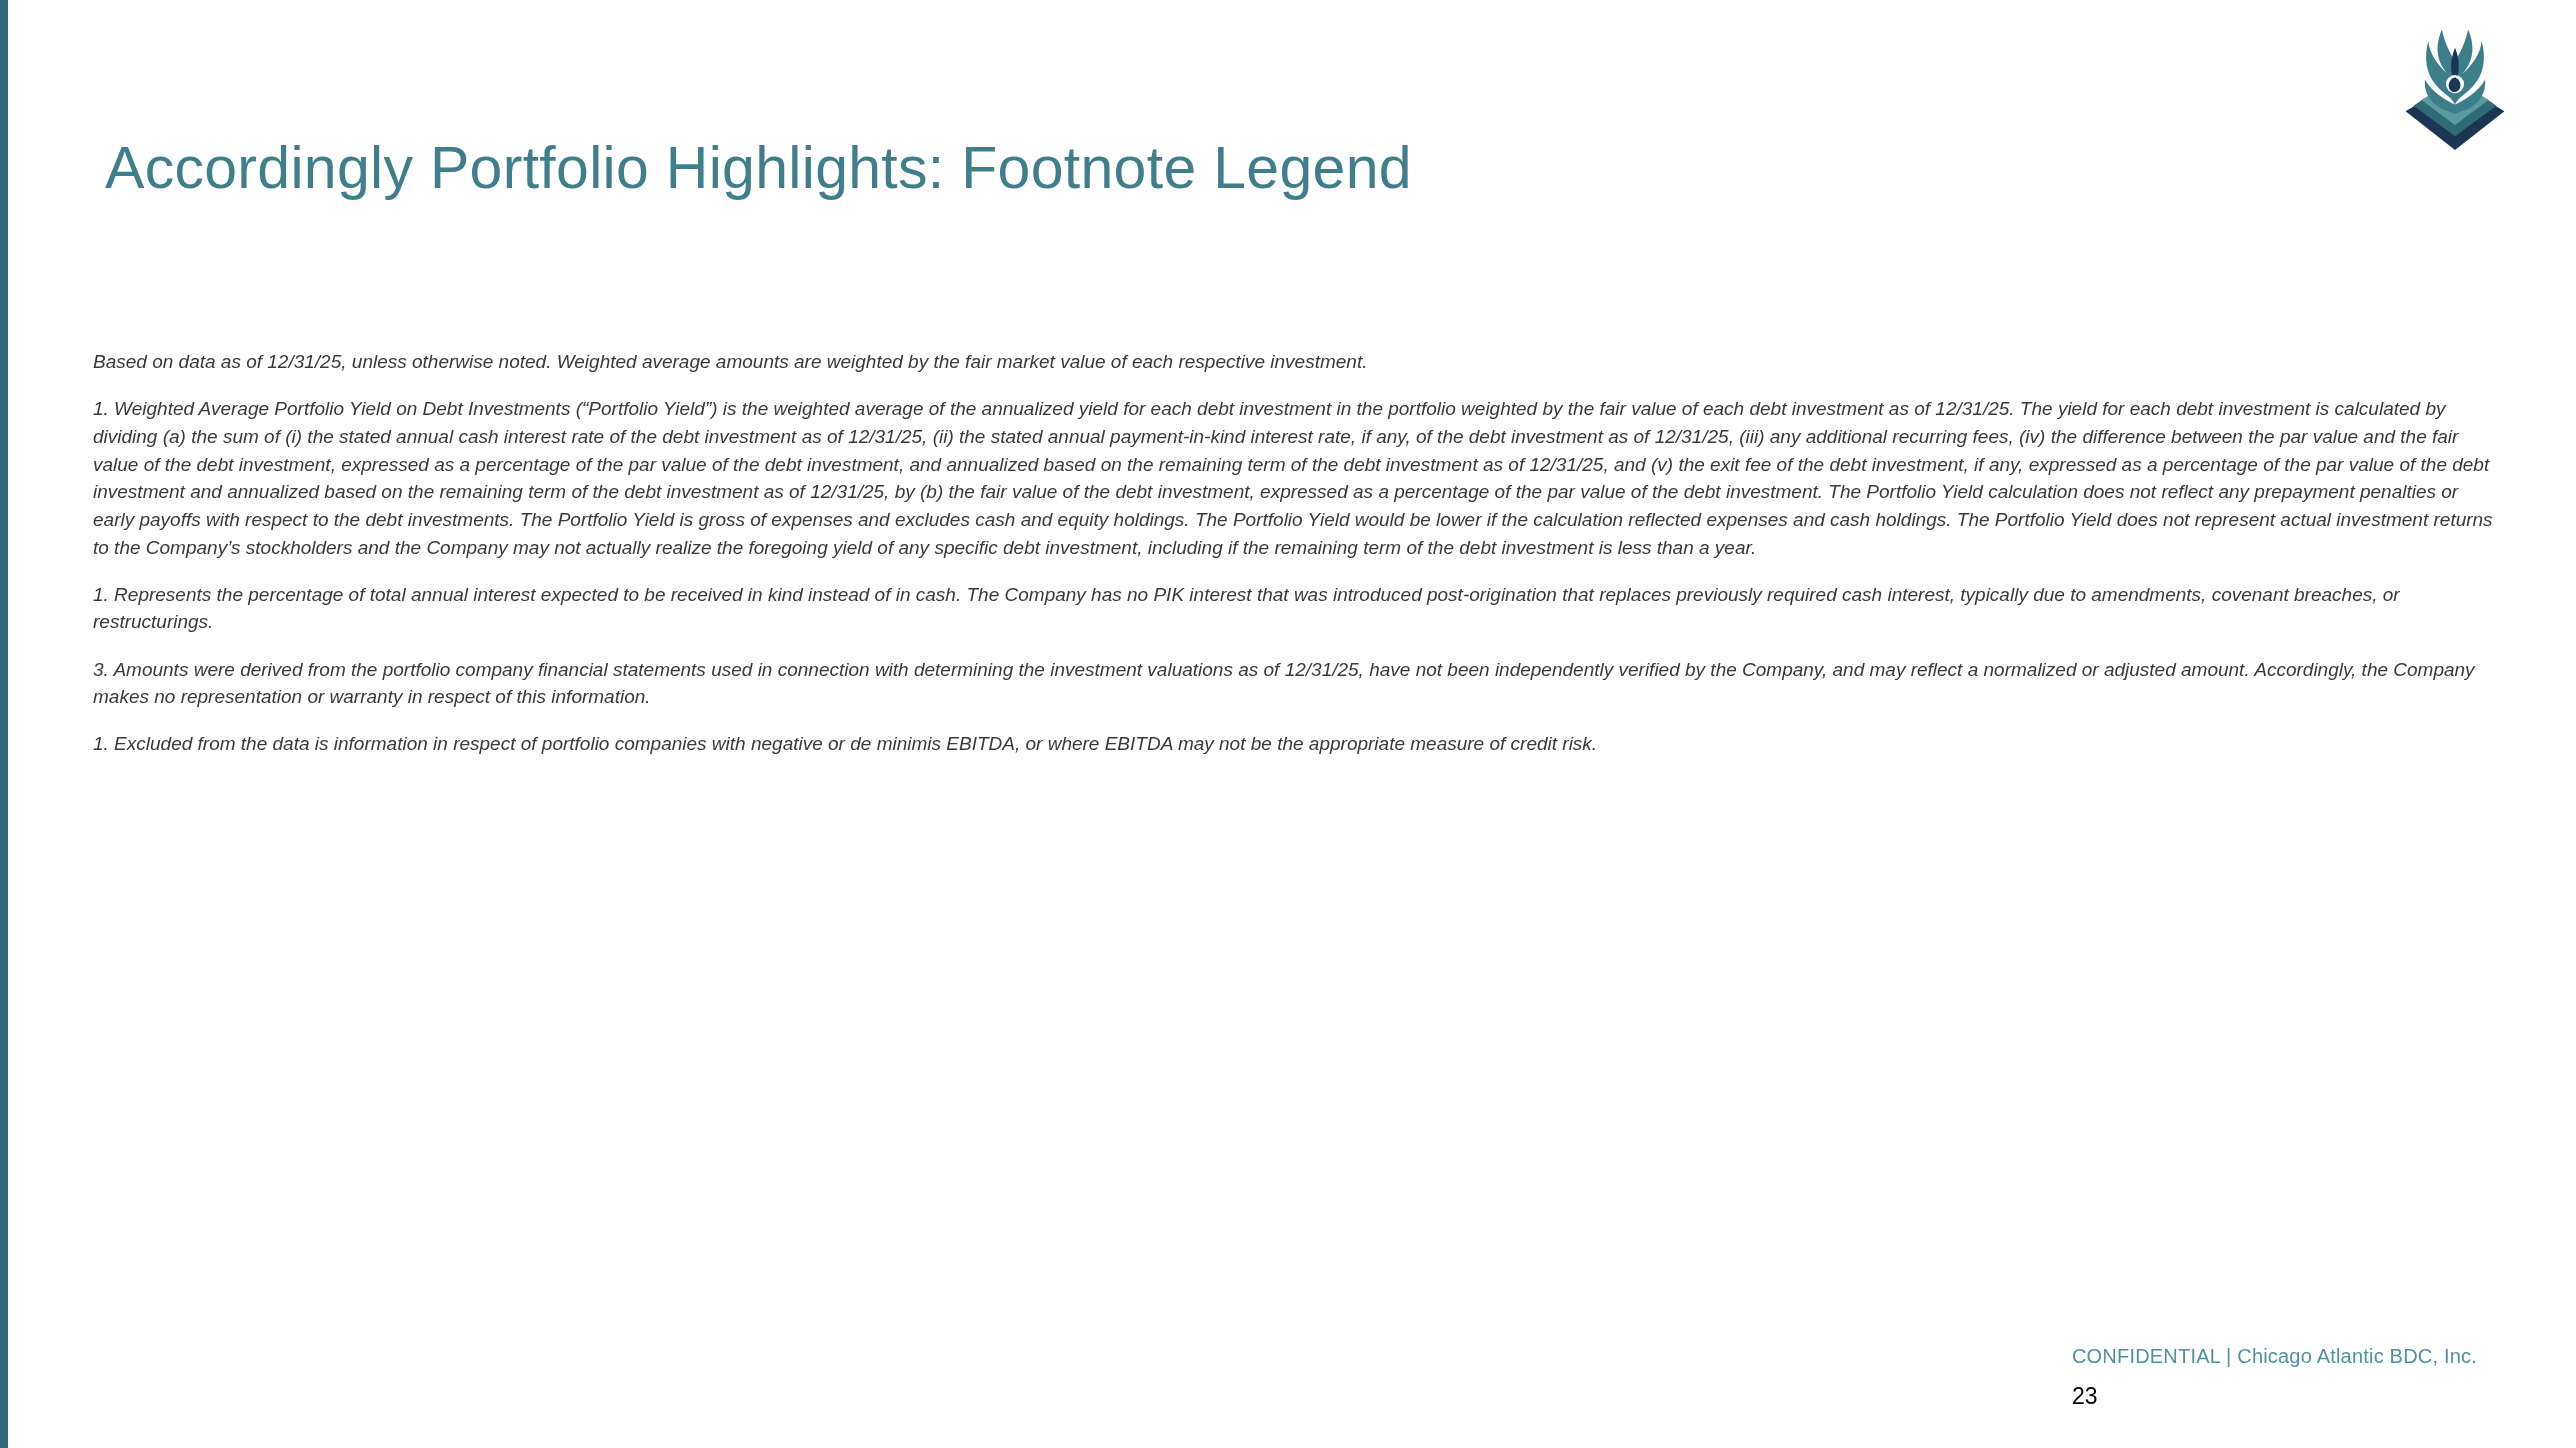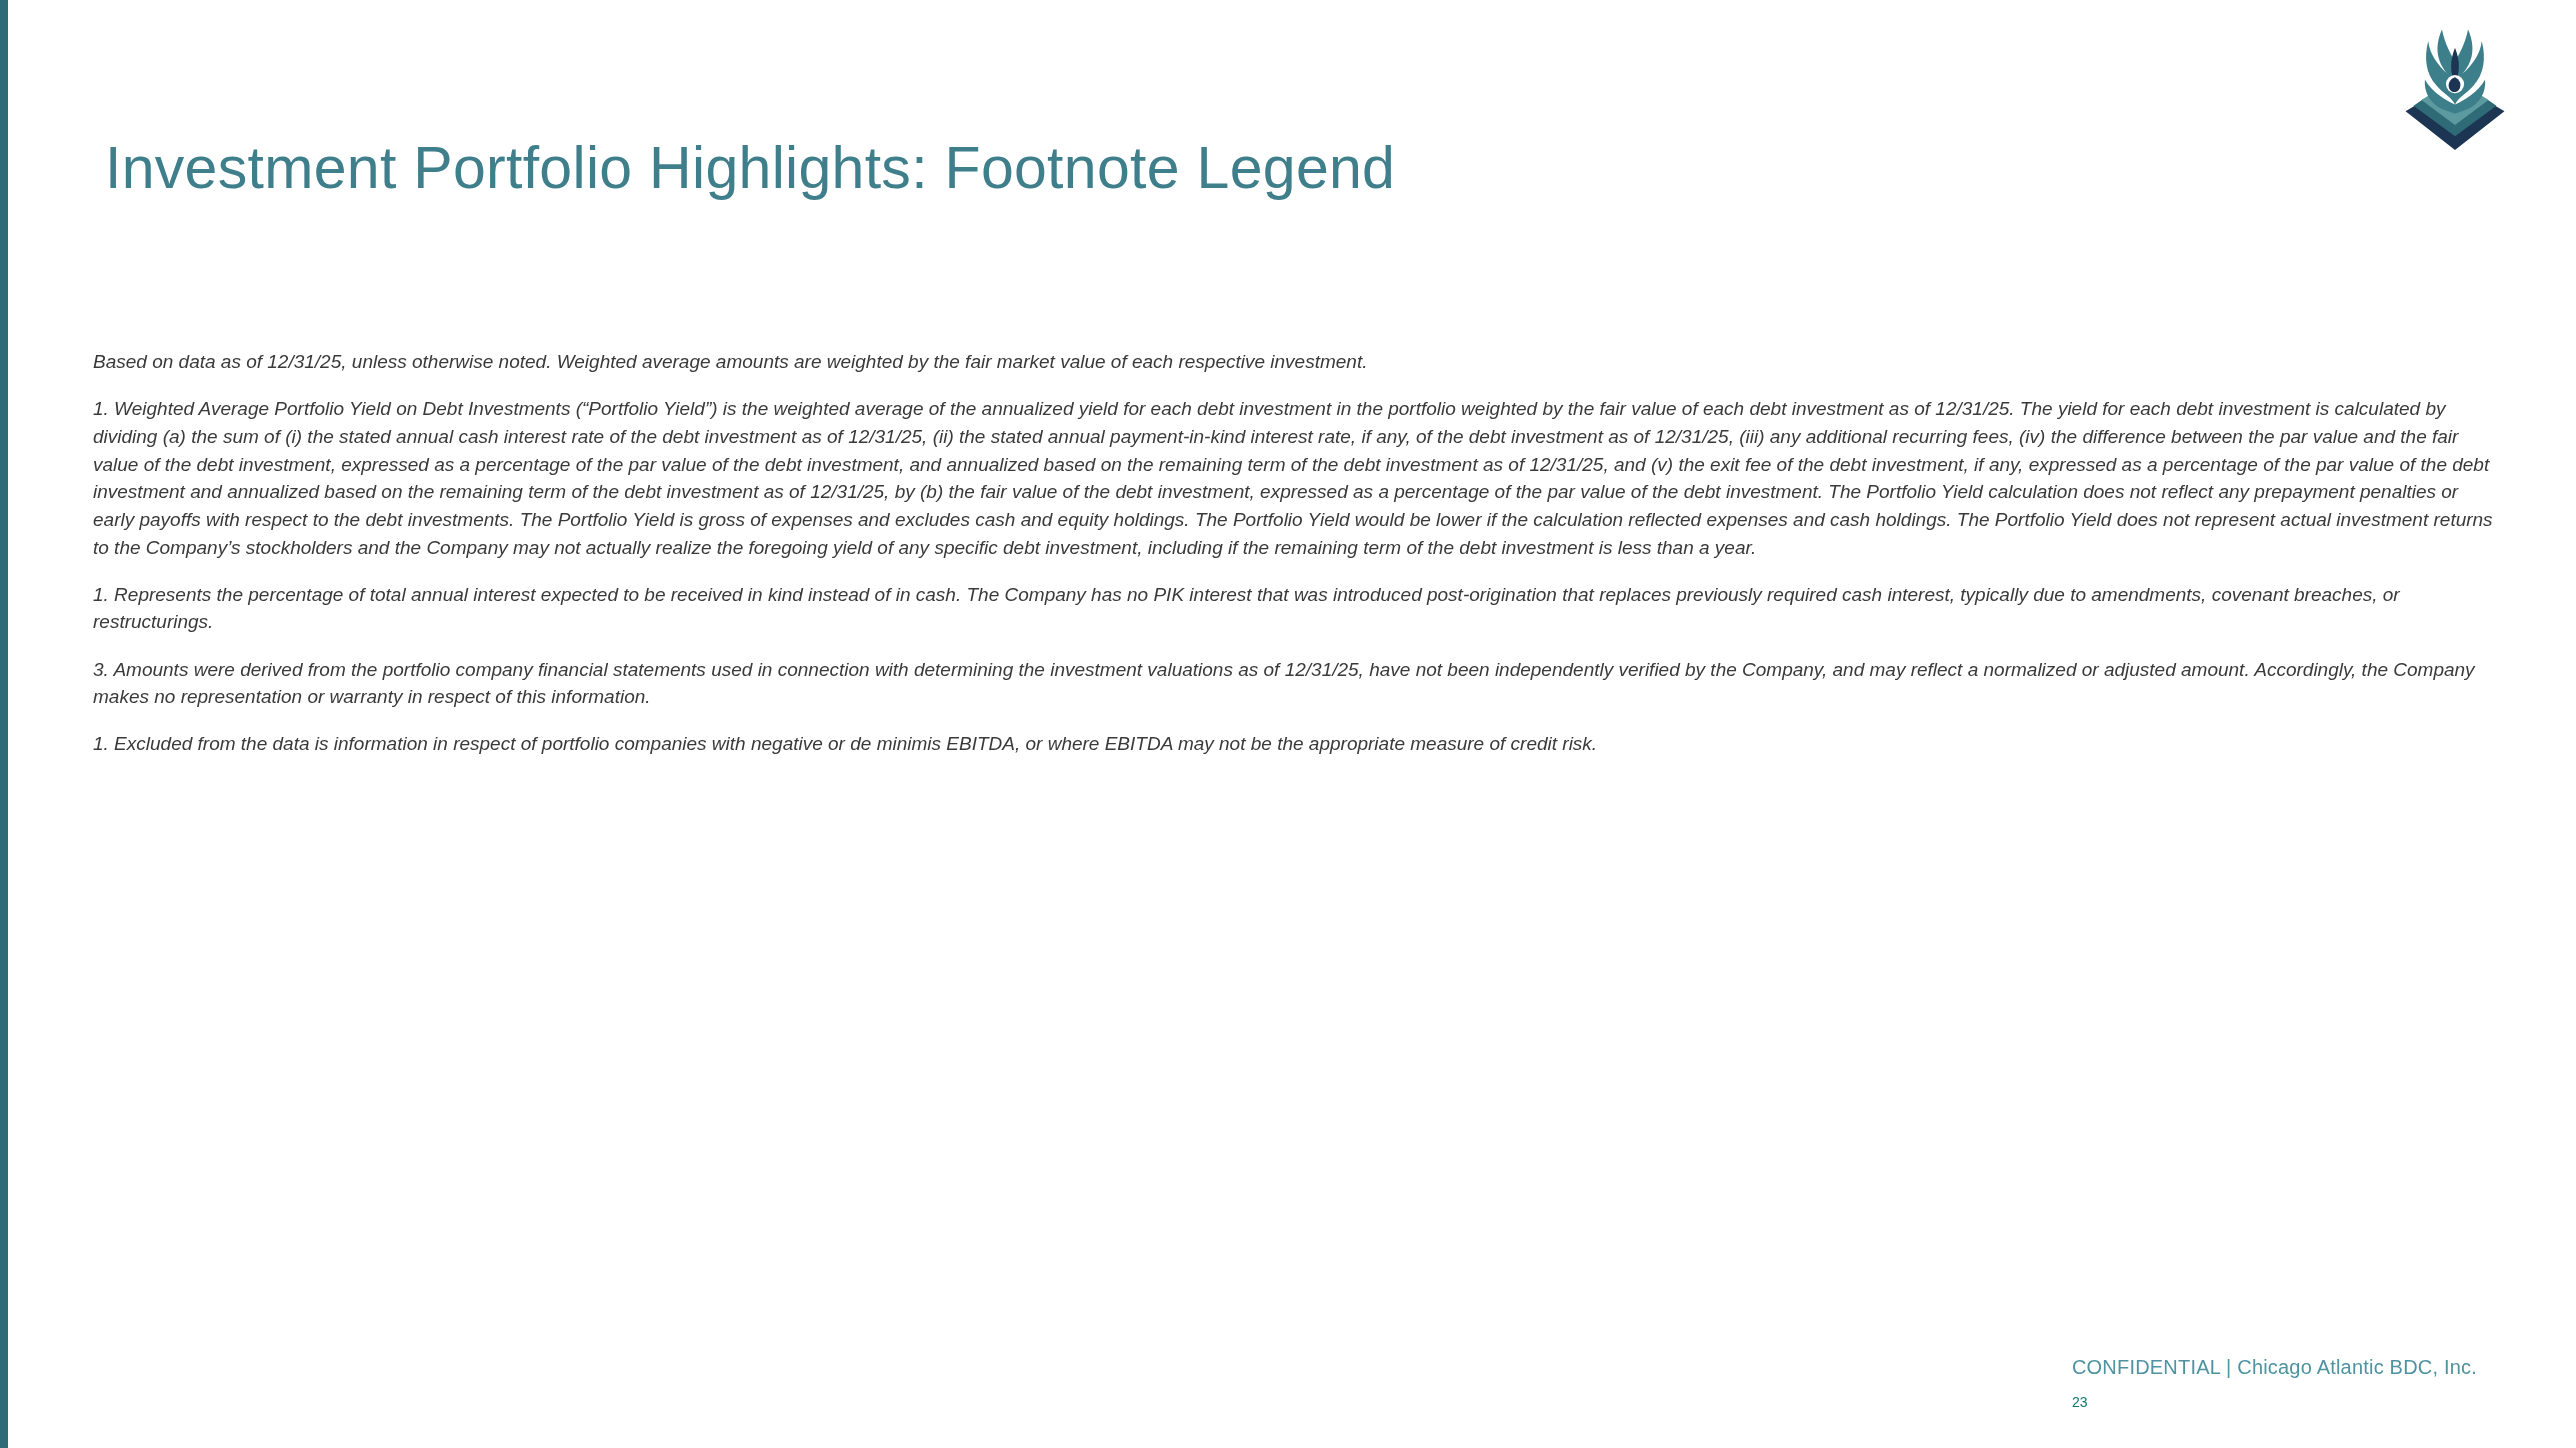--- a/index.html
+++ b/index.html
@@ -76,32 +76,32 @@
     flex-direction: column;
   }
   .footer-text {
     font-size: 20px;
     color: #4f93a0;
     letter-spacing: 0.2px;
     white-space: nowrap;
   }
   .footer-text .sep { color: #4f93a0; }
   .page-number {
-    font-size: 14px;
-    color: #0f766e;
+    font-size: 23px;
+    color: #000000;
   }
 </style>
 </head>
 <body>
 
 <div class="slide">
 
   <div class="left-bar"></div>
 
-  <h1 class="page-title">Investment Portfolio Highlights: Footnote Legend</h1>
+  <h1 class="page-title">Accordingly Portfolio Highlights: Footnote Legend</h1>
 
   <div class="logo">
     <svg viewBox="0 0 190 220" width="108" height="125" xmlns="http://www.w3.org/2000/svg">
 
       <path d="M95 220 L8 152 L28 140 L95 188 L162 140 L182 152 Z" fill="#1c3552"></path>
       <path d="M95 196 L22 142 L40 130 L95 168 L150 130 L168 142 Z" fill="#2f6b76"></path>
       <path d="M95 176 L36 132 L52 122 L95 152 L138 122 L154 132 Z" fill="#5d9aa0"></path>
 
       <path d="M118 8 C132 40 126 66 108 86 C126 70 140 50 142 28 C150 58 146 86 128 106 C114 122 100 128 95 140 C112 132 136 118 148 96 C150 120 138 138 118 148 L95 156 L72 148 C52 138 40 120 42 96 C54 118 78 132 95 140 C90 128 76 122 62 106 C44 86 40 58 48 28 C50 50 64 70 82 86 C64 66 58 40 72 8 C78 36 88 52 95 64 C102 52 112 36 118 8 Z" fill="#3c7f8b"></path>
       <path d="M95 40 C104 62 104 84 95 104 C86 84 86 62 95 40 Z" fill="#1c3552"></path>

